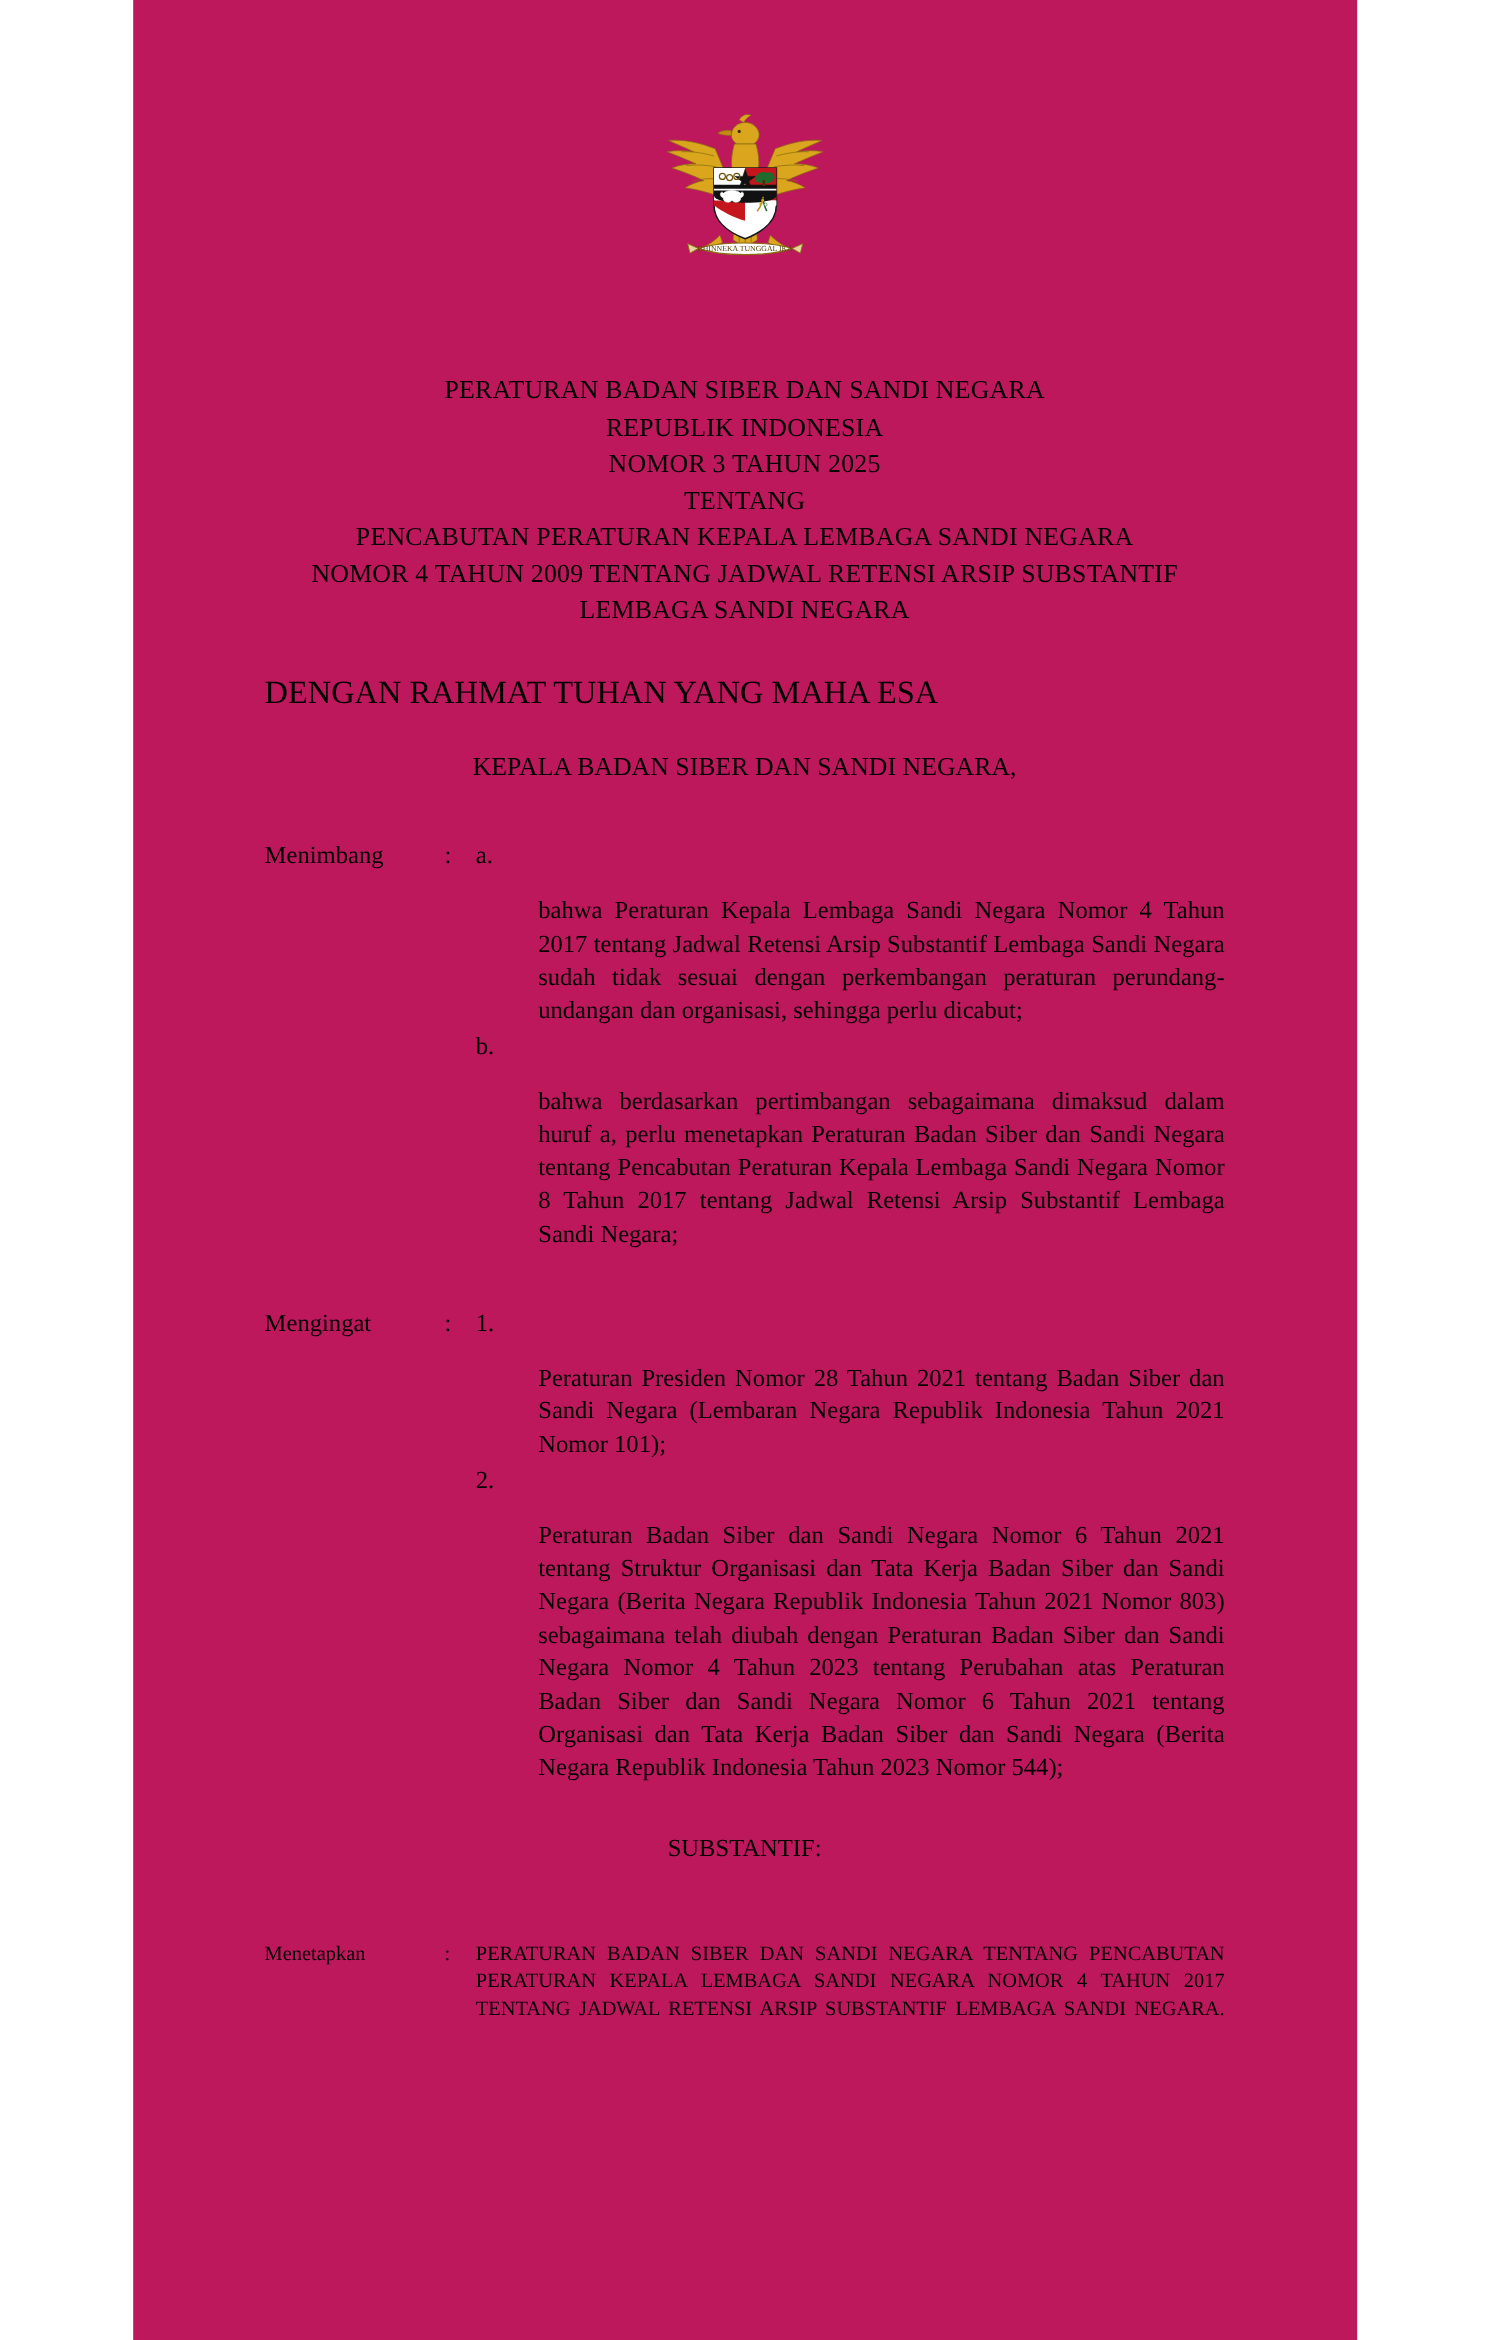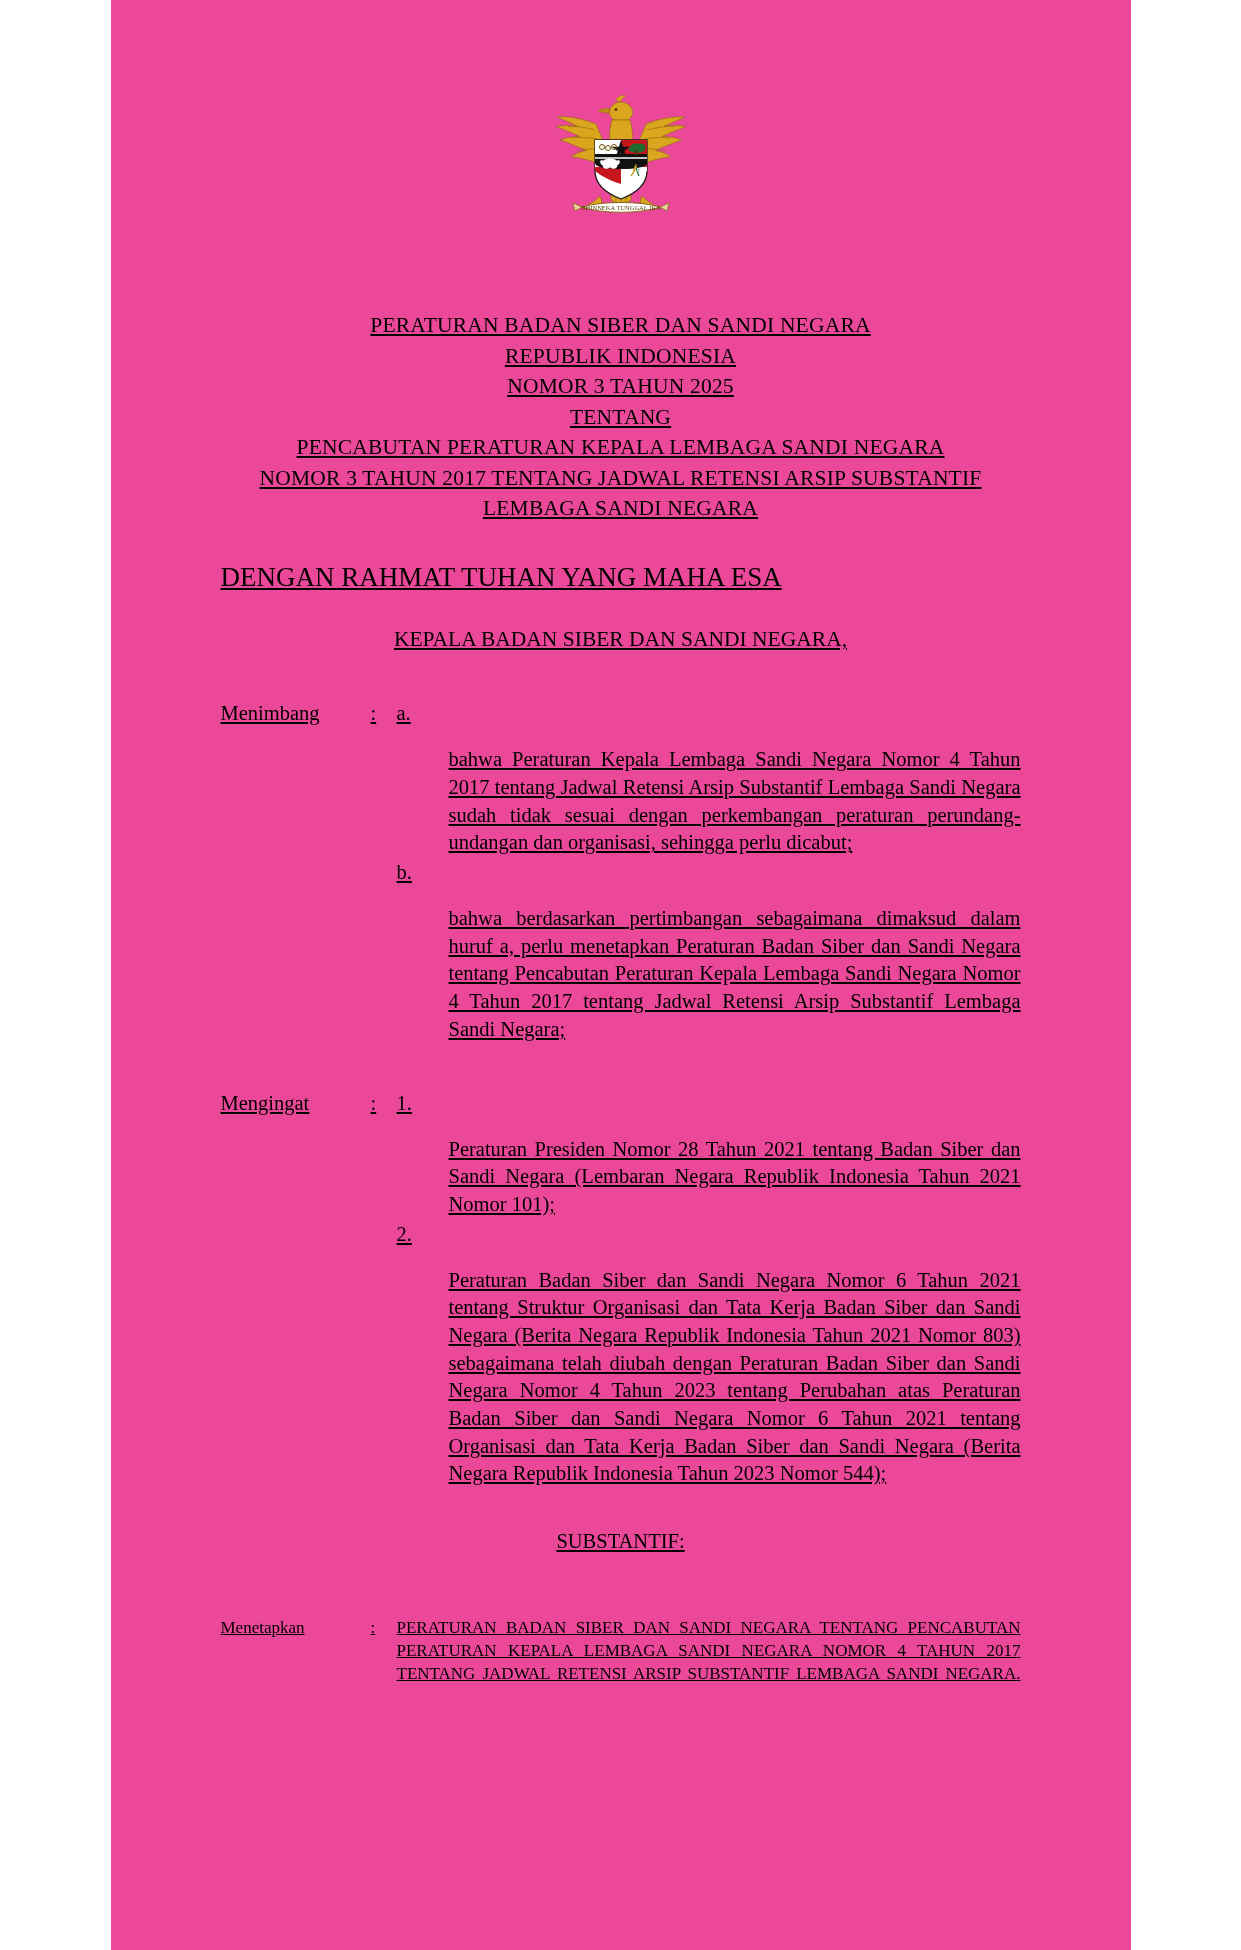--- a/index.html
+++ b/index.html
@@ -9,23 +9,22 @@
   }
   body {
     font-family: "Liberation Serif", serif;
     color: #000000;
   }
   .page {
     position: relative;
     width: 1020px;
     height: 1950px;
     margin: 0 auto;
-    background: #ec4899;
+    background: #be185d;
     overflow: hidden;
-    text-decoration: underline;
   }
   .content {
     padding: 0 110px;
     box-sizing: border-box;
   }
 
   
   .emblem-wrap {
     display: flex;
     justify-content: center;
@@ -224,38 +223,38 @@
         </svg>
       </div>
     </div>
 
     <div class="heading">
       <div>PERATURAN BADAN SIBER DAN SANDI NEGARA</div>
       <div>REPUBLIK INDONESIA</div>
       <div>NOMOR 3 TAHUN 2025</div>
       <div>TENTANG</div>
       <div>PENCABUTAN PERATURAN KEPALA LEMBAGA SANDI NEGARA</div>
-      <div>NOMOR 3 TAHUN 2017 TENTANG JADWAL RETENSI ARSIP SUBSTANTIF</div>
+      <div>NOMOR 4 TAHUN 2009 TENTANG JADWAL RETENSI ARSIP SUBSTANTIF</div>
       <div>LEMBAGA SANDI NEGARA</div>
     </div>
 
     <div class="subheading">DENGAN RAHMAT TUHAN YANG MAHA ESA</div>
     <div class="subheading2">KEPALA BADAN SIBER DAN SANDI NEGARA,</div>
 
     <div class="clause">
       <div class="label">Menimbang</div>
       <div class="colon">:</div>
       <div class="items">
         <div class="item">
           <div class="marker">a.</div>
           <div class="text">bahwa Peraturan Kepala Lembaga Sandi Negara Nomor 4 Tahun 2017 tentang Jadwal Retensi Arsip Substantif Lembaga Sandi Negara sudah tidak sesuai dengan perkembangan peraturan perundang-undangan dan organisasi, sehingga perlu dicabut;</div>
         </div>
         <div class="item">
           <div class="marker">b.</div>
-          <div class="text">bahwa berdasarkan pertimbangan sebagaimana dimaksud dalam huruf a, perlu menetapkan Peraturan Badan Siber dan Sandi Negara tentang Pencabutan Peraturan Kepala Lembaga Sandi Negara Nomor 4 Tahun 2017 tentang Jadwal Retensi Arsip Substantif Lembaga Sandi Negara;</div>
+          <div class="text">bahwa berdasarkan pertimbangan sebagaimana dimaksud dalam huruf a, perlu menetapkan Peraturan Badan Siber dan Sandi Negara tentang Pencabutan Peraturan Kepala Lembaga Sandi Negara Nomor 8 Tahun 2017 tentang Jadwal Retensi Arsip Substantif Lembaga Sandi Negara;</div>
         </div>
       </div>
     </div>
 
     <div class="clause">
       <div class="label">Mengingat</div>
       <div class="colon">:</div>
       <div class="items">
         <div class="item">
           <div class="marker">1.</div>

